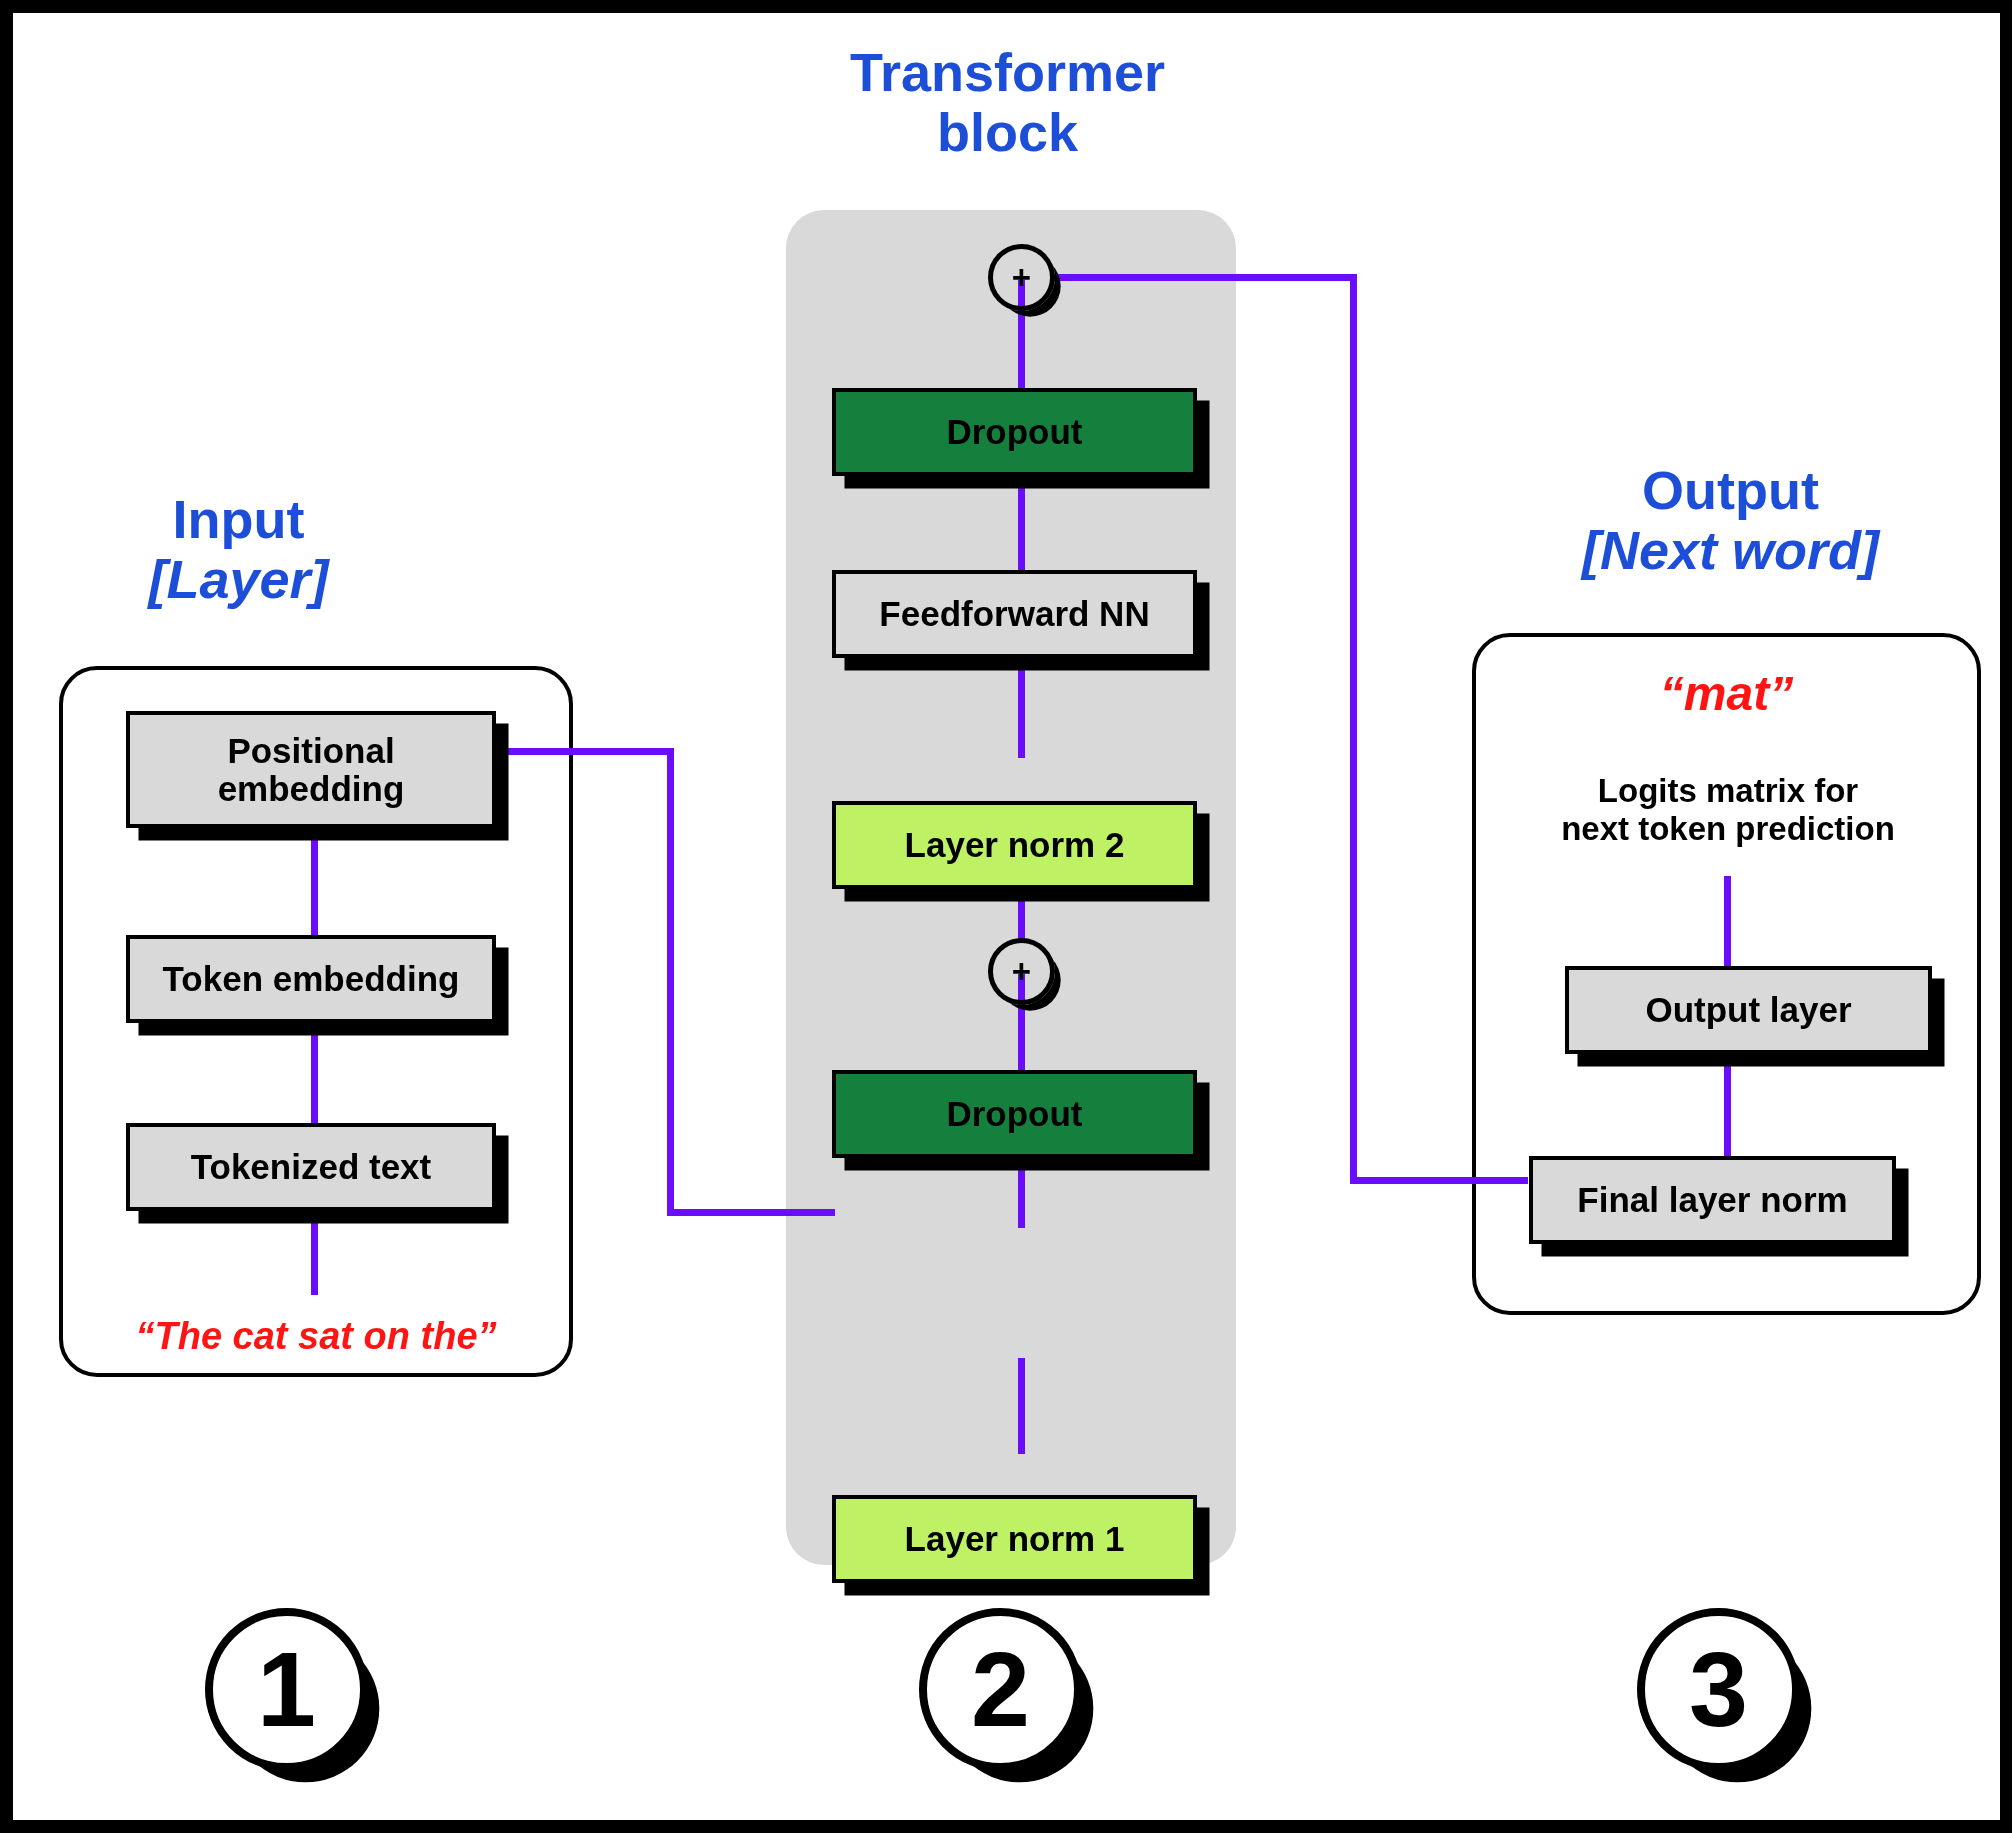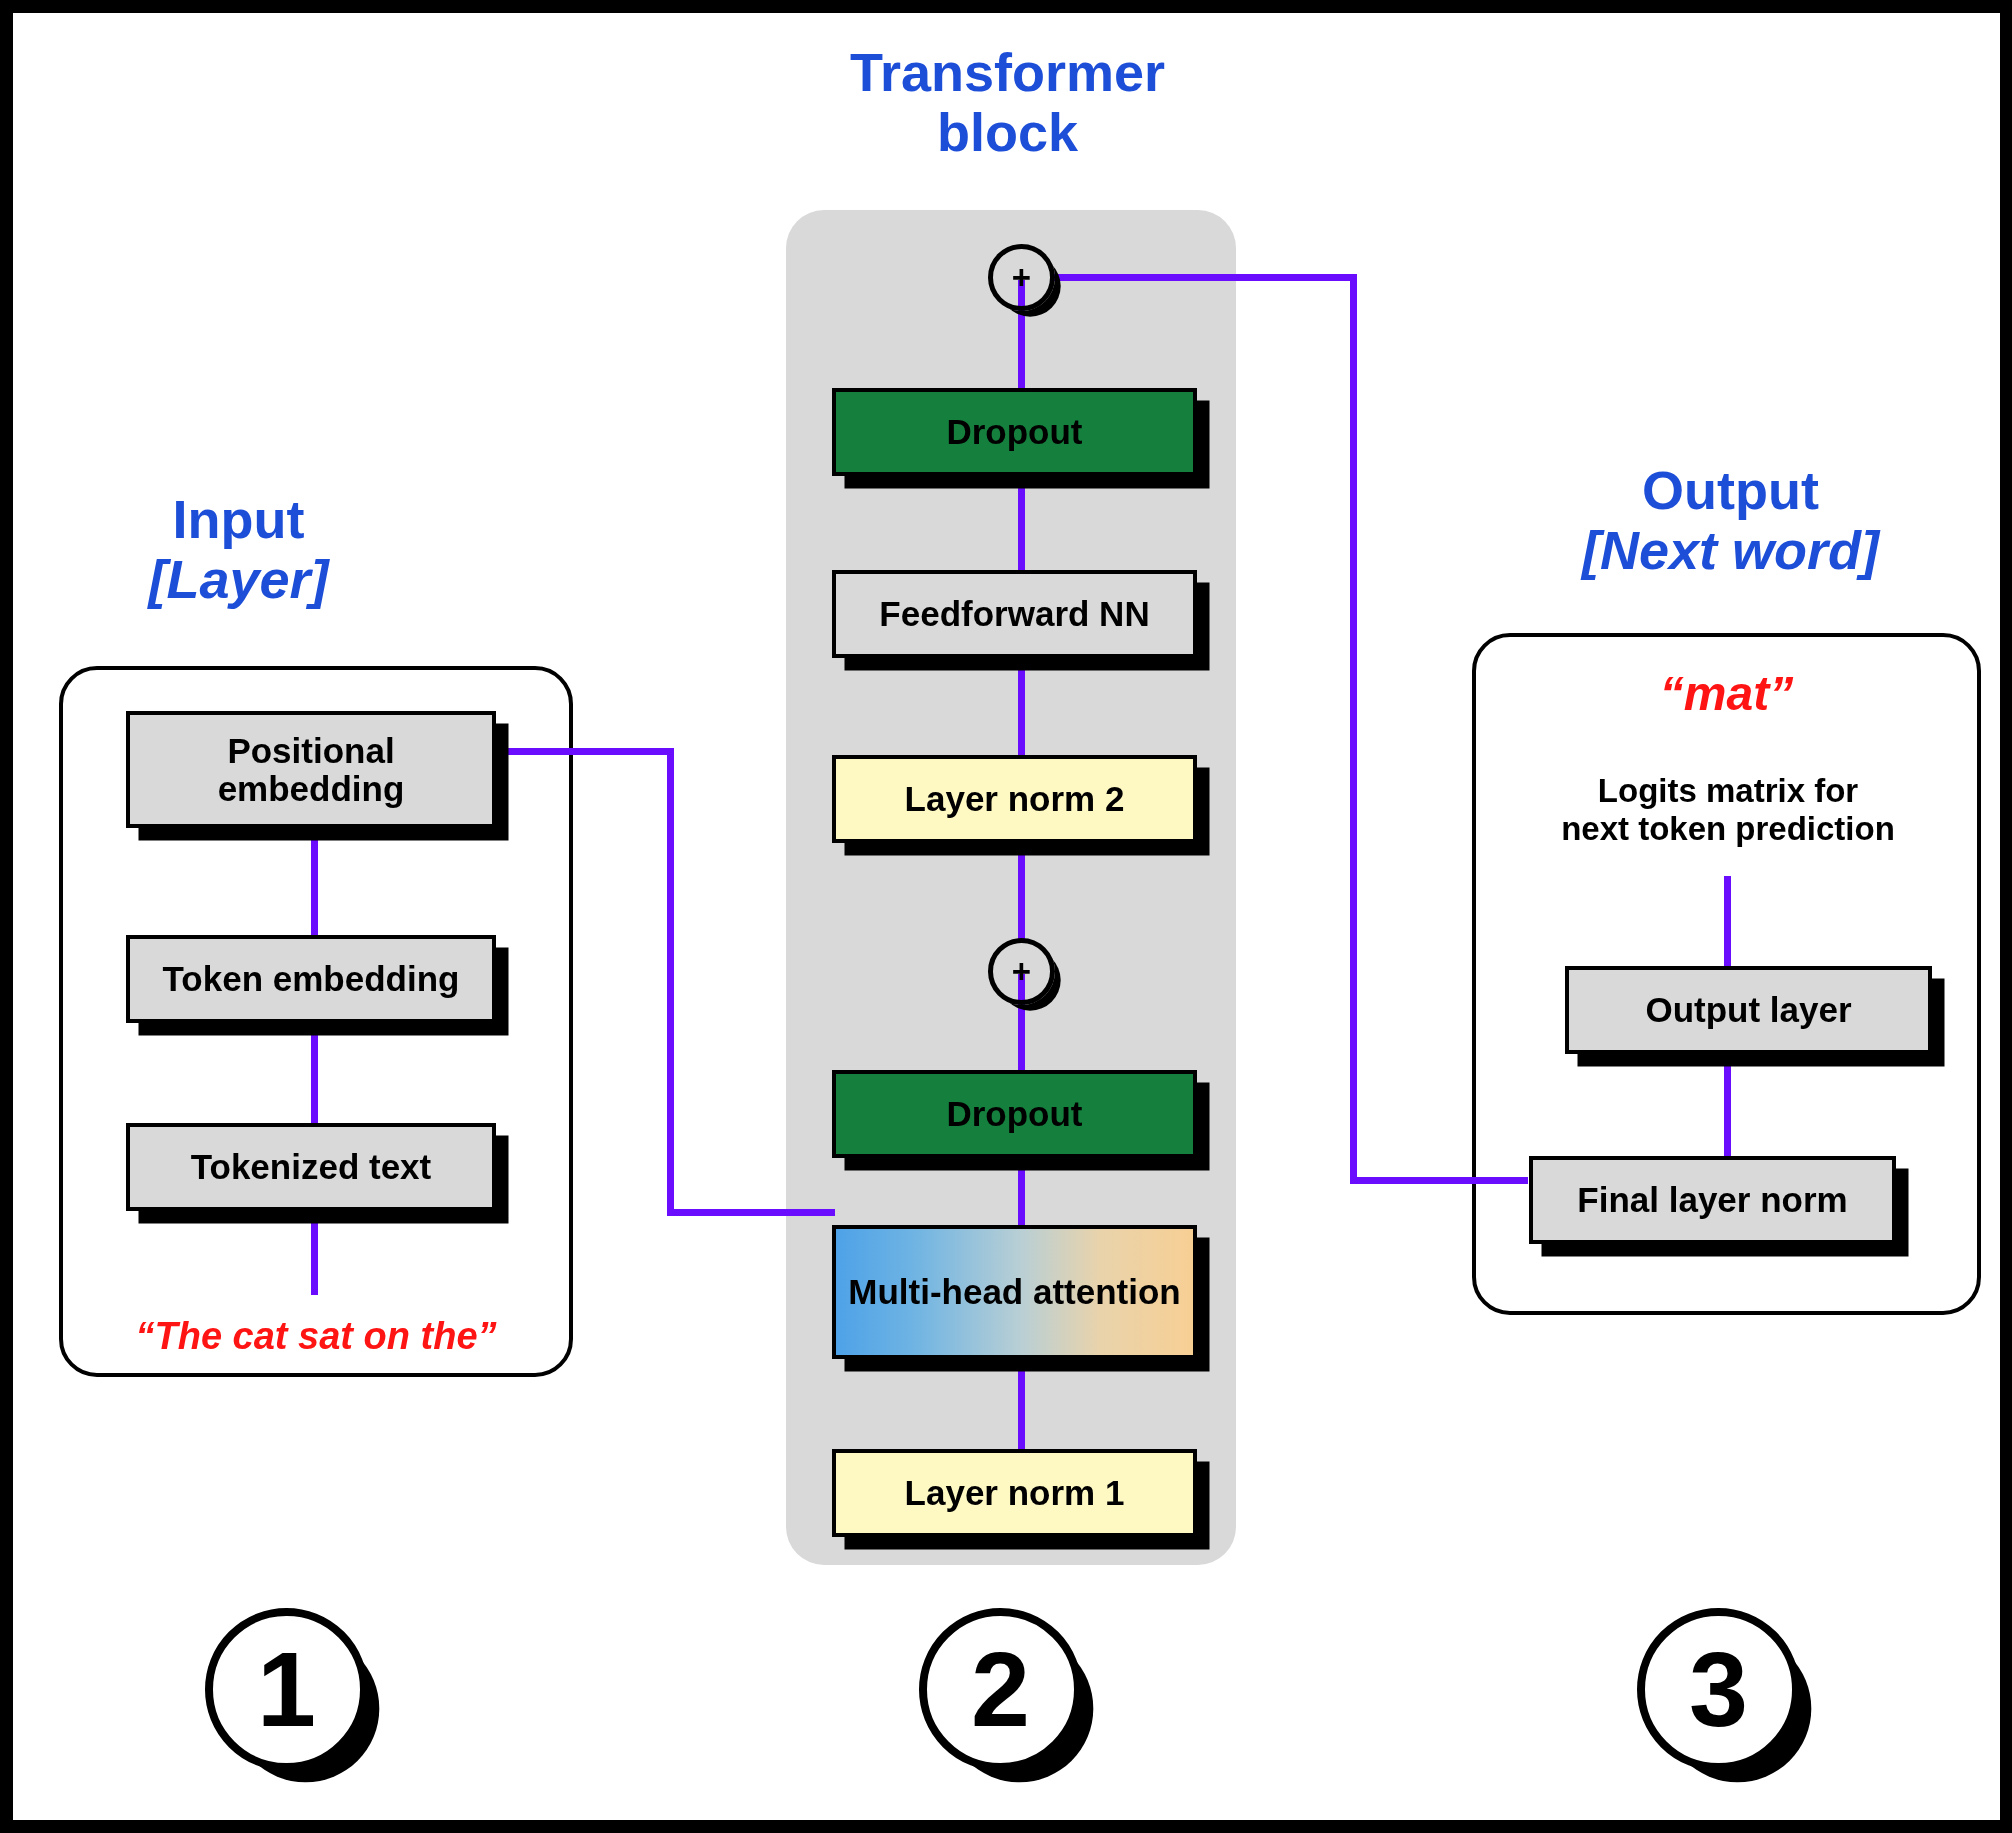--- a/index.html
+++ b/index.html
@@ -30,21 +30,21 @@
     display: flex;
     align-items: center;
     justify-content: center;
     text-align: center;
     font-weight: bold;
     color: #000000;
     line-height: 1.08;
     z-index: 6;
   }
   .node.pink  { background: #15803d; }
-  .node.cyan  { background: #fef9c3; }
+  .node.cyan  { background: #bef264; margin-top: 46px; }
   .node.grad  { background: linear-gradient(90deg, #4ea2e8 0%, #6fb4e3 22%, #b9cfd4 52%, #e9d3ab 74%, #f7cf94 100%); }
 
   
   .card {
     position: absolute;
     box-sizing: border-box;
     border: 4.8px solid #000000;
     border-radius: 38px;
     background: #ffffff;
     z-index: 3;
@@ -206,23 +206,20 @@
   </div>
 
   <div class="plus" style="left:975px; top:925px;">
     <span>+</span>
   </div>
 
   <div class="node pink" style="left:819px; top:1057px; width:365px; height:88px; font-size:35px;">
     <span>Dropout</span>
   </div>
 
-  <div class="node grad" style="left:819px; top:1212px; width:365px; height:134px; font-size:35px;">
-    <span>Multi-head attention</span>
-  </div>
 
   <div class="node cyan" style="left:819px; top:1436px; width:365px; height:88px; font-size:35px;text-align:right;">
     <span>Layer norm 1</span>
   </div>
 
   <div class="step" style="left:906px; top:1595px;">
     <span>2</span>
   </div>
 
   <div class="wire h" style="left:1040px; top:261px; width:304px; height:6.7px;"></div>

